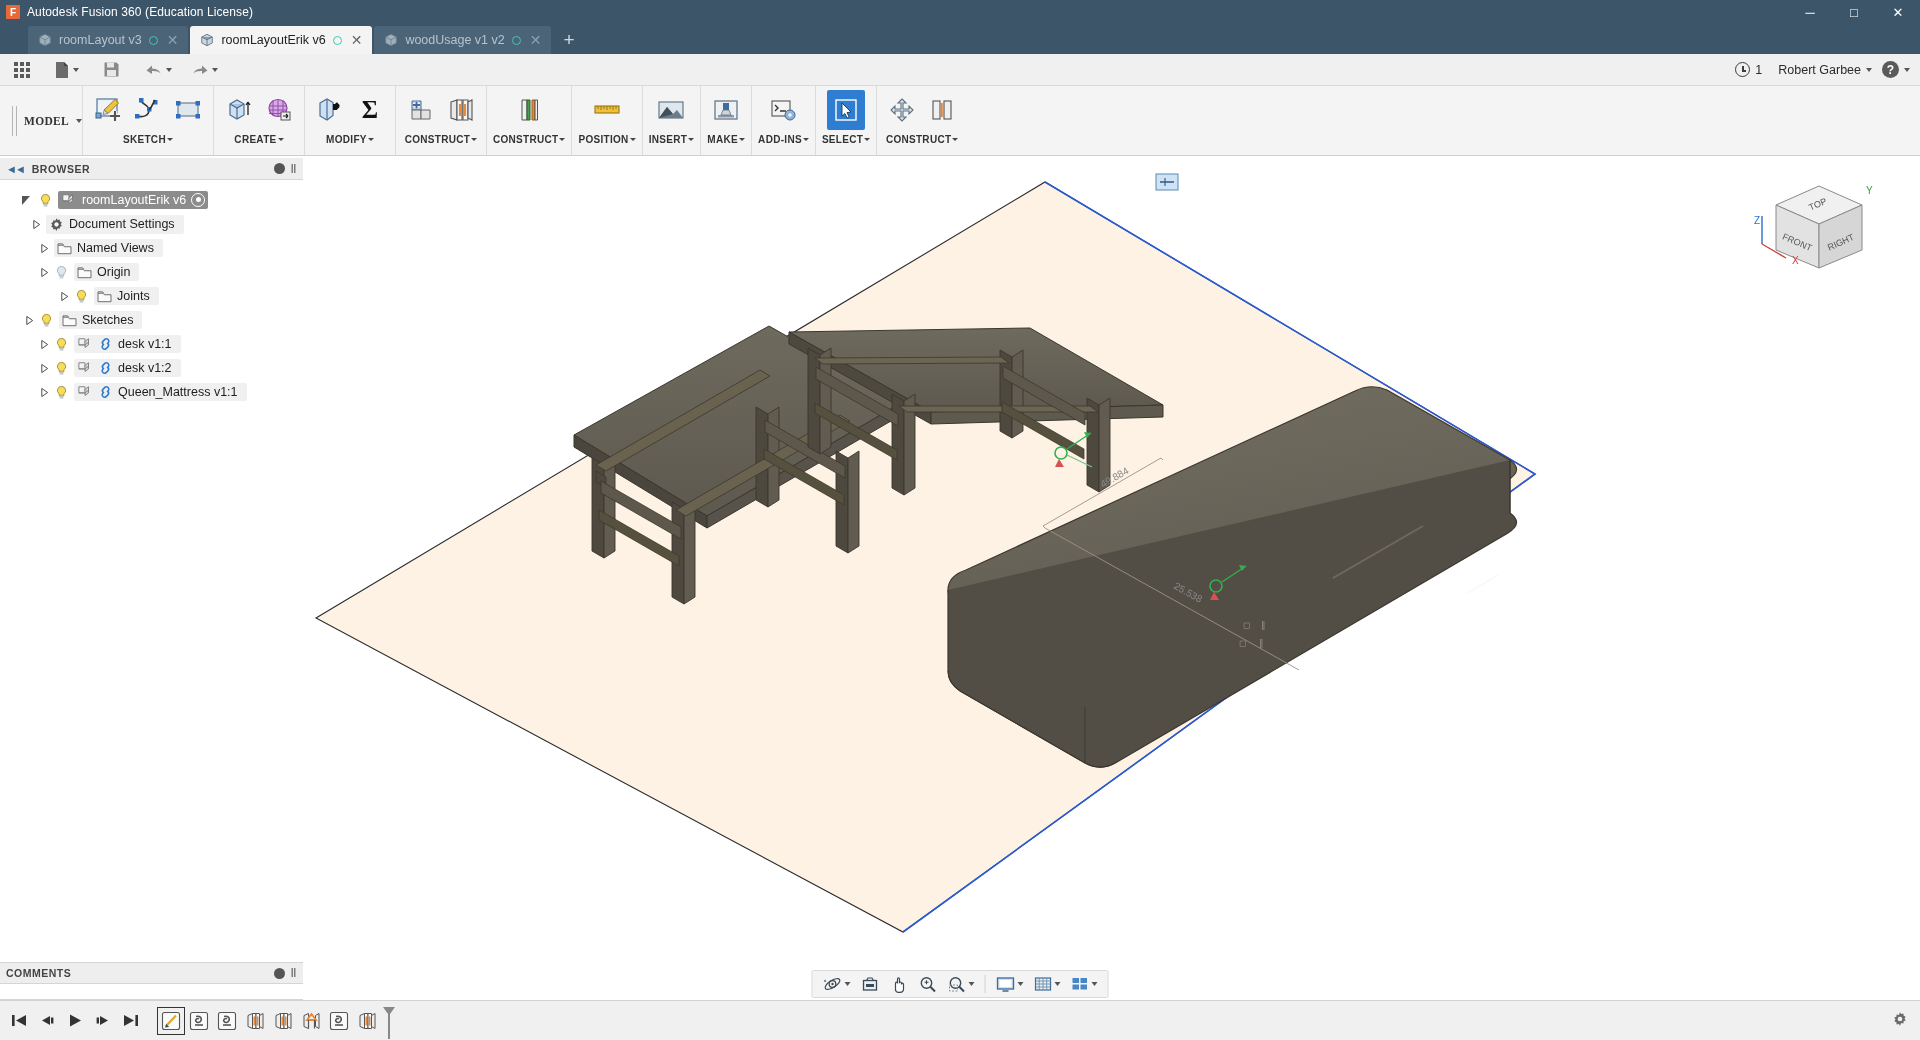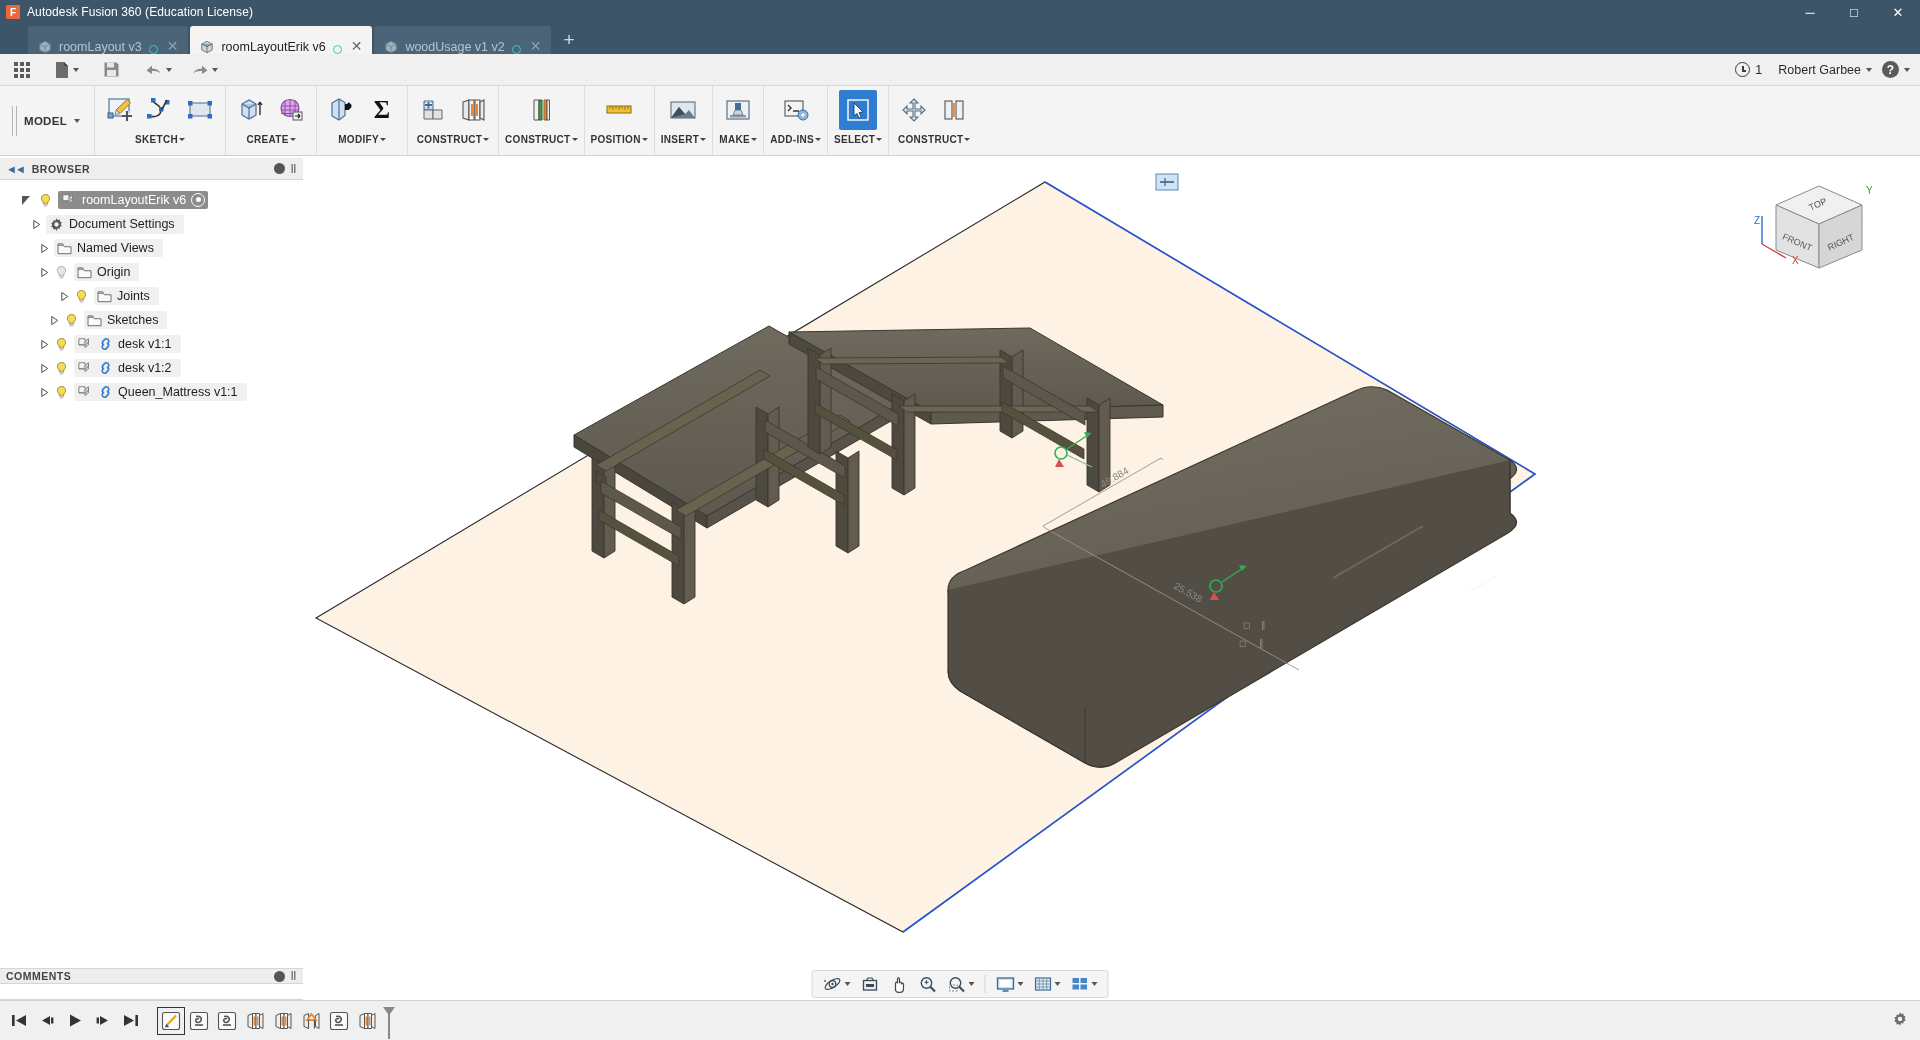--- a/index.html
+++ b/index.html
@@ -26,21 +26,21 @@
     width: 44px; height: 24px; display: flex; align-items: center;
     justify-content: center; font-size: 13px; color: #fff;
   }
 
   
   .tabstrip {
     height: 30px; background: #3d5569; display: flex; align-items: flex-end;
     padding-left: 28px;
   }
   .tab {
-    height: 28px; display: flex; align-items: flex-end; gap: 7px;
+    height: 28px; display: flex; align-items: center; gap: 7px;
     padding: 0 8px 0 10px; font-size: 12.5px; color: #b6c4d0;
     background: #4b6478; border-radius: 3px 3px 0 0; margin-right: 2px;
     min-width: 150px; position: relative;
   }
   .tab.active { background: #f4f4f4; color: #222; }
   .tab .cube { width: 14px; height: 14px; flex: none; }
   .tab .dot {
     width: 9px; height: 9px; border: 1.5px solid #3ec9b0; border-radius: 50%;
     margin-left: auto;
   }
@@ -75,22 +75,22 @@
     color: #fff; font-size: 12px; font-weight: bold; display: flex;
     align-items: center; justify-content: center;
   }
   .gear-s { width: 16px; height: 16px; }
 
   
   .ribbon {
     height: 70px; background: #f4f4f4; border-bottom: 1px solid #cfcfcf;
     display: flex; align-items: stretch; padding-left: 6px;
   }
-  .wsel { display: flex; align-items: center; padding: 0 14px 0 6px;
-    border-right: 1px solid #dcdcdc; gap: 7px; }
+  .wsel { display: flex; align-items: center; padding: 0 0 0 6px;
+    border-right: 1px solid #dcdcdc; gap: 7px; font-family: Liberation Serif, serif; }
   .grip { width: 5px; height: 30px; border-left: 1px solid #b5b5b5;
     border-right: 1px solid #b5b5b5; }
   .wsel .lab { font-size: 11.5px; color: #333; font-weight: bold;
     letter-spacing: .3px; }
   .rgroup {
     display: flex; flex-direction: column; align-items: center;
     border-right: 1px solid #dcdcdc; padding: 0 6px;
   }
   .ricons { display: flex; align-items: center; height: 48px; gap: 2px; }
   .ricon {
@@ -136,21 +136,21 @@
   .gear-ic { width: 15px; height: 15px; flex: none; }
   .radio-ic {
     width: 14px; height: 14px; border: 1.6px solid #fff; border-radius: 50%;
     position: relative; flex: none;
   }
   .radio-ic:after { content: ""; position: absolute; left: 3.4px; top: 3.4px;
     width: 5px; height: 5px; background: #fff; border-radius: 50%; }
 
   
   .comments {
-    position: absolute; left: 0; bottom: 56px; width: 303px; height: 16px;
+    position: absolute; left: 0; bottom: 56px; width: 303px; height: 22px;
     background: #eeeeee; border-top: 1px solid #d5d5d5;
     border-bottom: 1px solid #d5d5d5;
     display: flex; align-items: center; gap: 8px; padding: 0 6px;
     font-size: 10.5px; font-weight: bold; color: #444; letter-spacing: .5px;
   }
   .comments .rt { margin-left: auto; display: flex; align-items: center; gap: 6px; }
 
   
   .canvas {
     position: absolute; left: 303px; top: 158px; right: 0; bottom: 56px;
@@ -622,21 +622,21 @@
         </svg>
         <span class="tw">
           <svg class="folder" viewBox="0 0 16 14">
             <path d="M1 3.5h5.5l1.3 1.6H15v7.5H1z" fill="#fafafa" stroke="#666" stroke-width="1"></path>
             <path d="M1 3.5V2h5l1.2 1.5" fill="none" stroke="#666" stroke-width="1"></path>
           </svg>
           <span>Joints</span>
         </span>
       </div>
 
-      <div class="trow" style="padding-left:50px">
+      <div class="trow" style="padding-left:25px">
         <svg class="arrow-outline" viewBox="0 0 10 12">
           <path d="M2 1.5v9l6.5-4.5z" fill="none" stroke="#4a4a4a" stroke-width="1.1"></path>
         </svg>
         <svg class="bulb" viewBox="0 0 16 16">
           <path d="M8 1.5a4.3 4.3 0 0 0-2.6 7.8V11h5.2V9.3A4.3 4.3 0 0 0 8 1.5z" fill="#f7dc5c" stroke="#9a8417" stroke-width=".9"></path>
           <rect x="5.6" y="11.3" width="4.8" height="1.3" fill="#b9b9b9"></rect>
           <rect x="6" y="13" width="4" height="1.3" fill="#b9b9b9"></rect>
         </svg>
         <span class="tw">
           <svg class="folder" viewBox="0 0 16 14">

